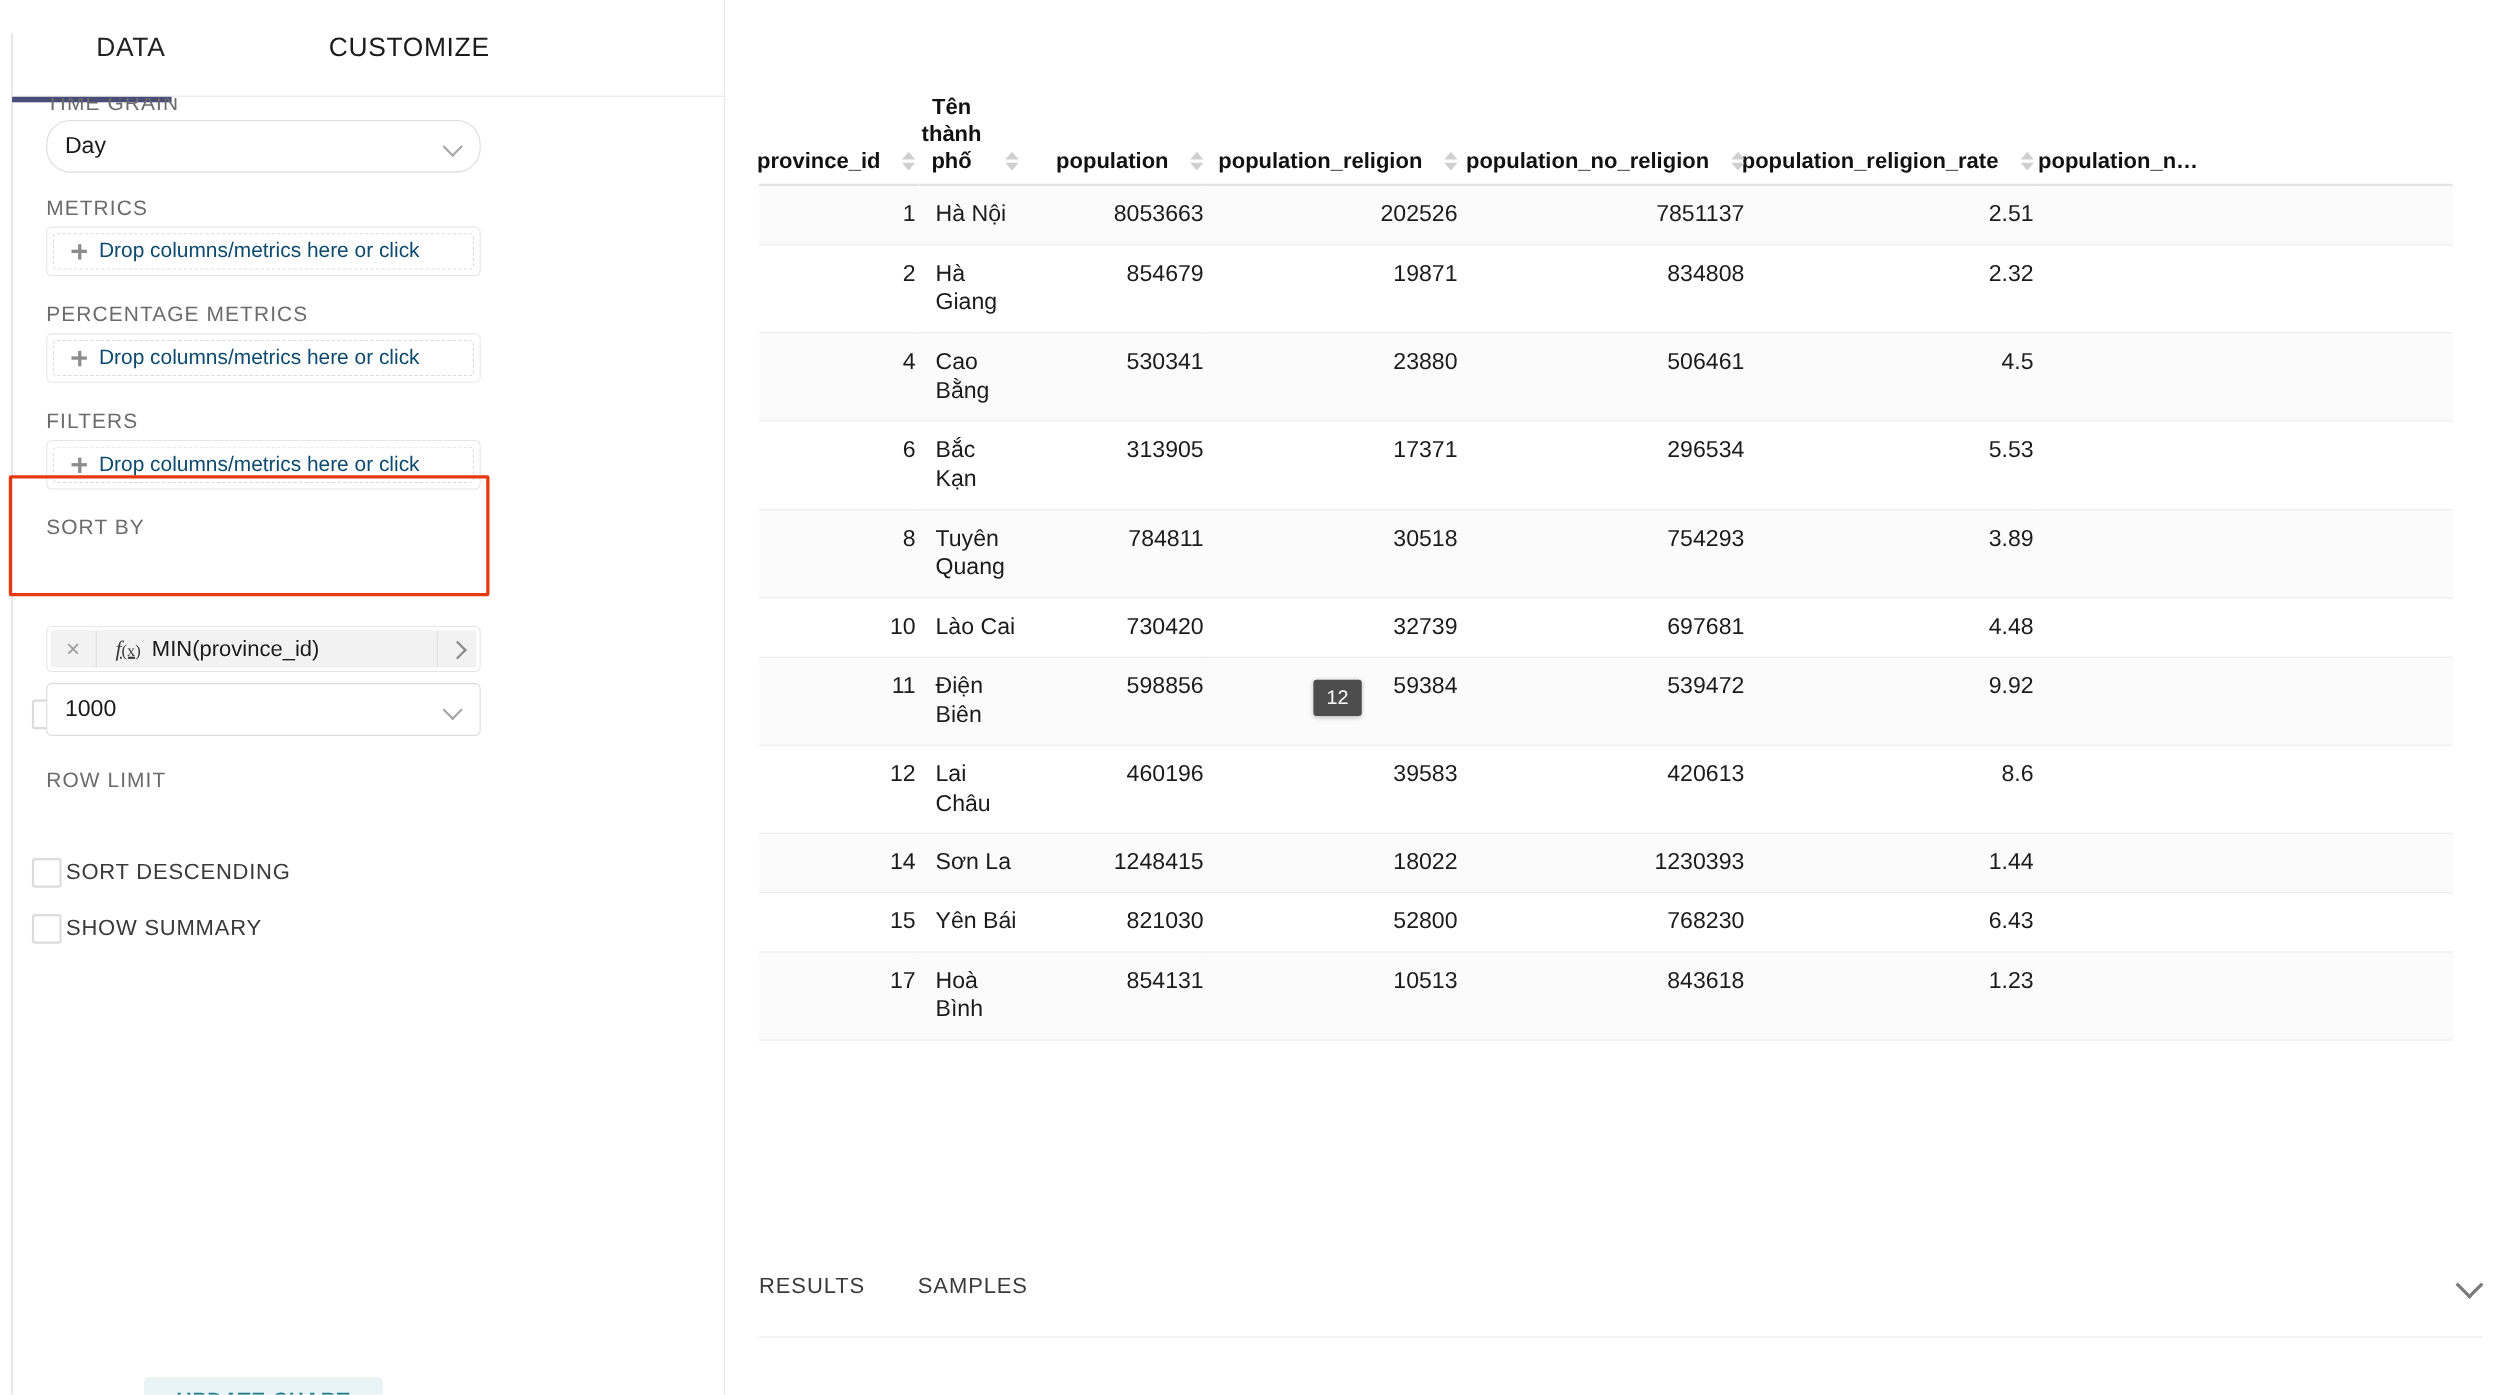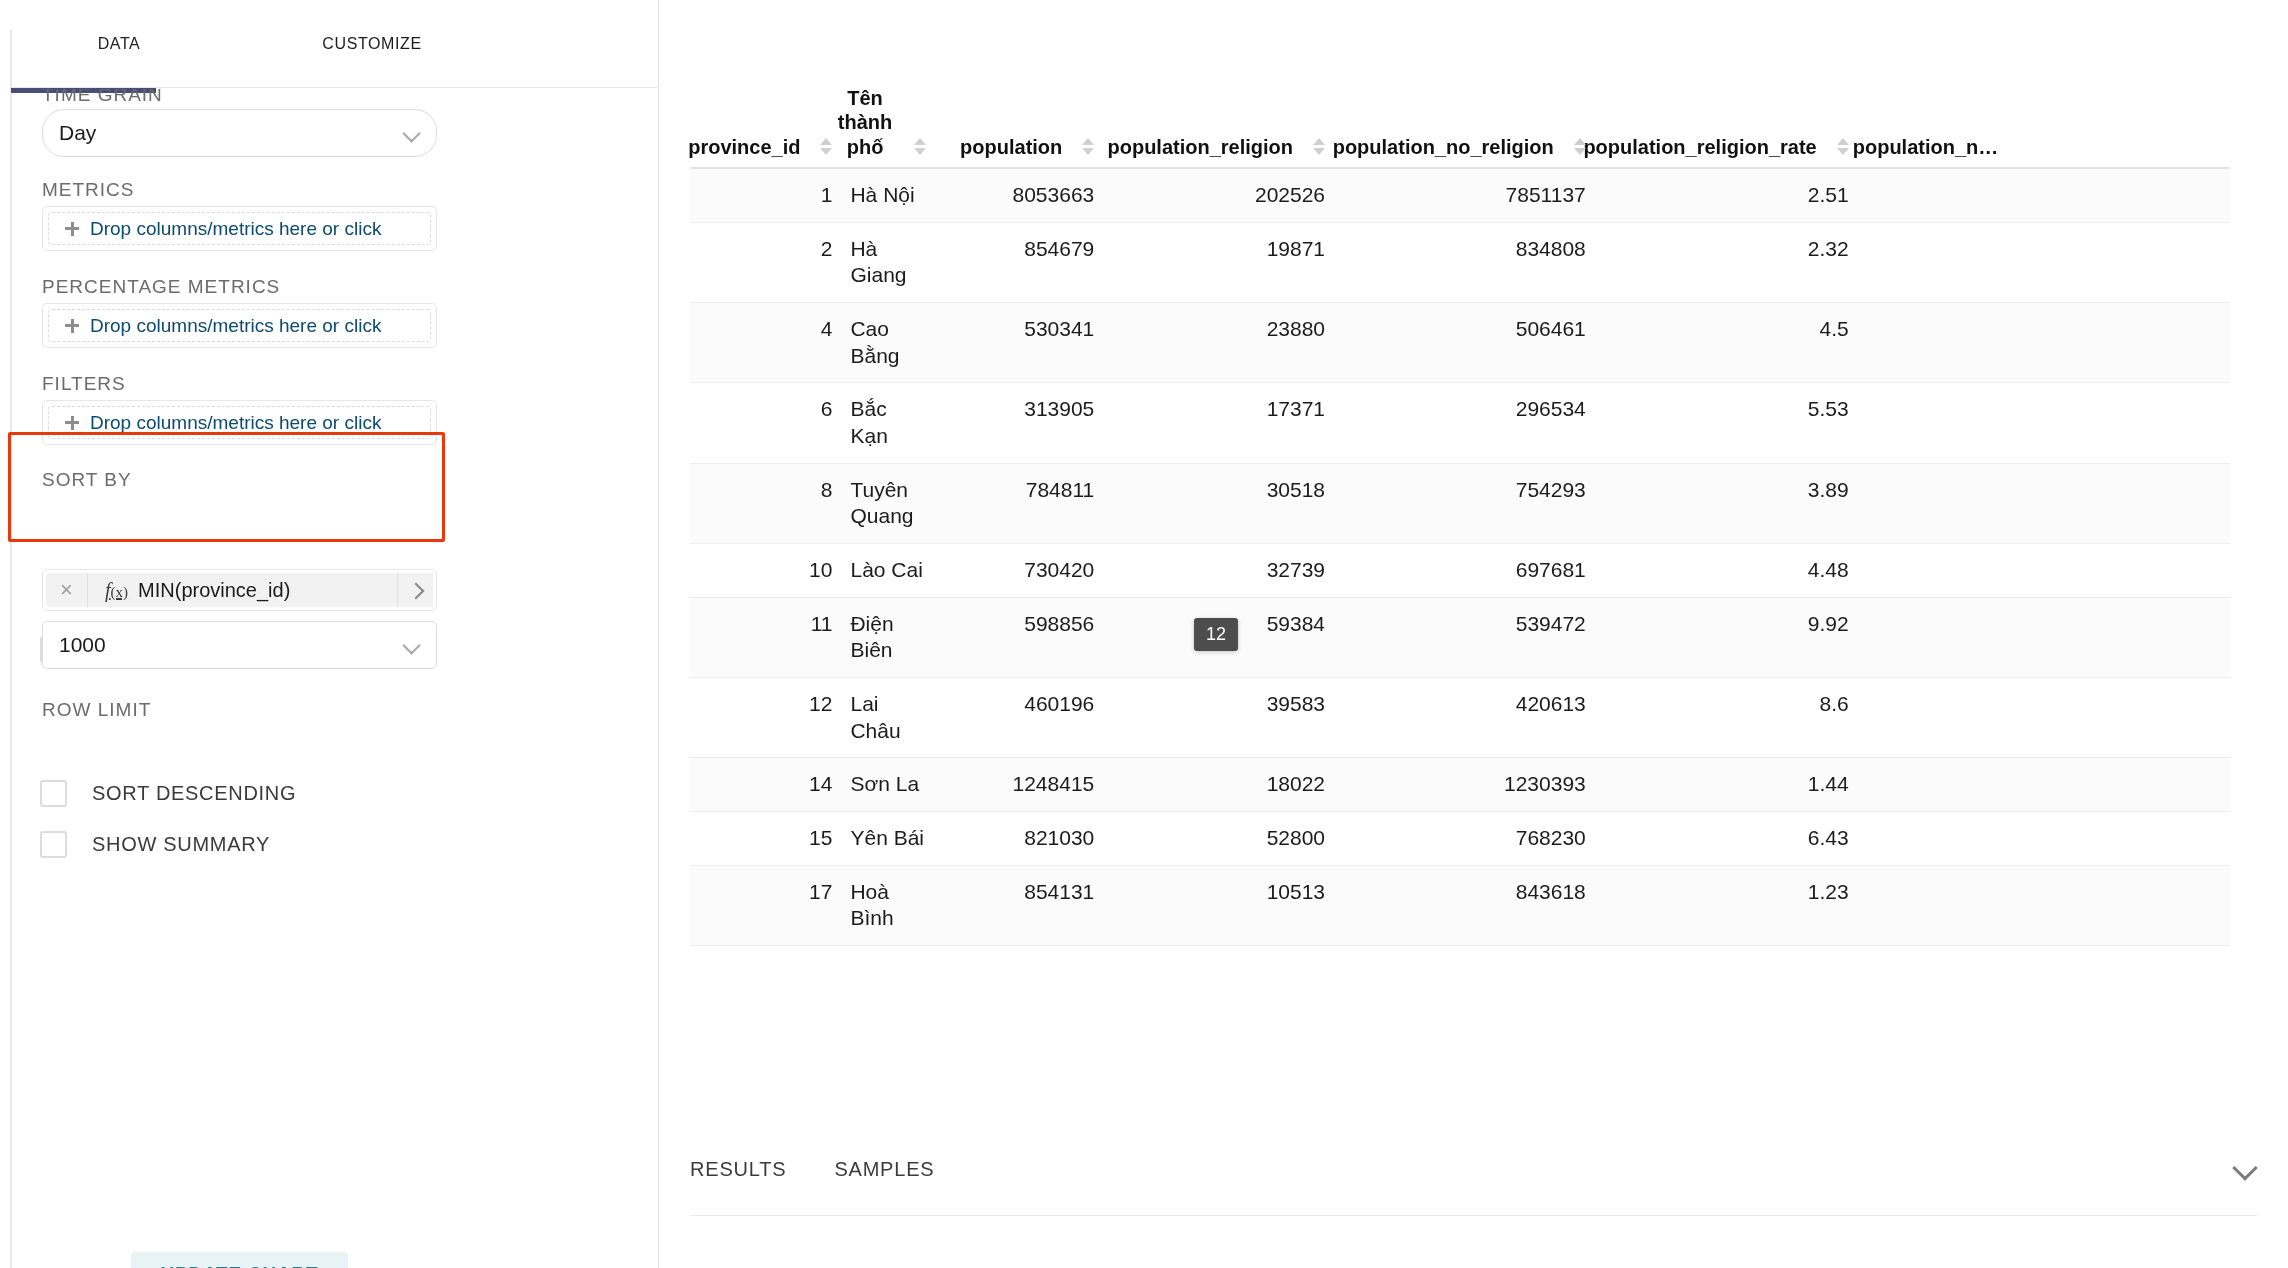--- a/index.html
+++ b/index.html
@@ -18,21 +18,21 @@
   }
   #panel-scroll-track {
     position: absolute; left: 10px; top: 30px; width: 2px; height: 1238px;
     background: #e8e8e8;
   }
   #tabs-row {
     position: absolute; left: 11px; top: 0; width: 648px; height: 88px;
     border-bottom: 1px solid #e8e8e8; display: flex; align-items: center;
   }
   .tab {
-    font-size: 16px; letter-spacing: .6px; color: #222;
+    font-size: 24px; letter-spacing: .6px; color: #222;
     padding: 0 0 0 0; height: 88px; line-height: 88px; cursor: pointer;
   }
   .tab.t1 { width: 216px; text-align: center; }
   .tab.t2 { width: 290px; text-align: center; color: #1b1b1b; }
   #tab-underline {
     position: absolute; left: 11px; top: 88px; width: 145px; height: 5px;
     background: #484c77;
   }
 
   #panel-body {
@@ -117,22 +117,22 @@
     width: 13px; height: 13px; position: relative;
   }
   .chev-right::before {
     content: ""; position: absolute; left: 1px; top: 1px;
     width: 10px; height: 10px;
     border-top: 2px solid #8a8a8a; border-right: 2px solid #8a8a8a;
     transform: rotate(45deg);
   }
 
   .cbrow {
-    position: absolute; left: 29px; display: flex; align-items: center;
-    gap: 25px; cursor: pointer;
+    position: absolute; left: 18px; display: flex; align-items: center;
+    gap: 4px; cursor: pointer;
   }
   .cbox {
     width: 27px; height: 27px; border: 2px solid #dcdcdc; border-radius: 3px;
     background: #fff; flex: none;
   }
   .cblabel {
     font-size: 20px; letter-spacing: .7px; color: #3a3a3a;
     text-transform: uppercase;
   }
 

